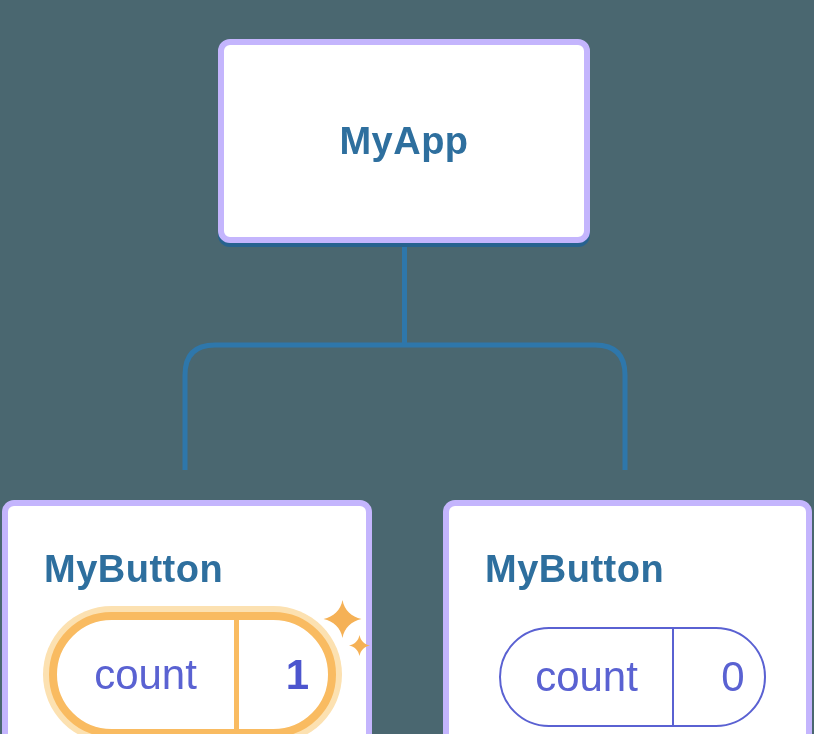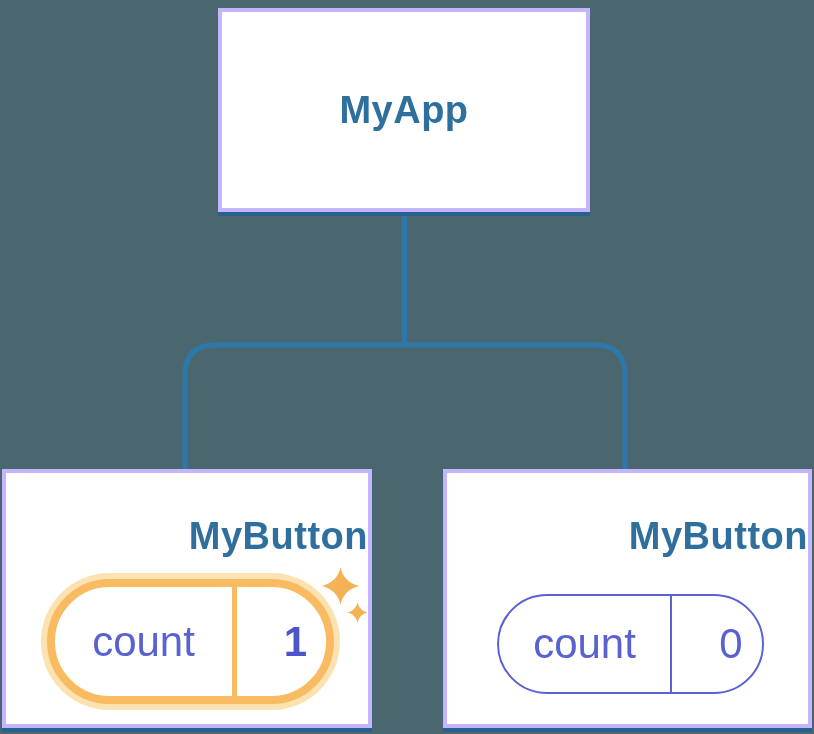--- a/index.html
+++ b/index.html
@@ -14,42 +14,44 @@
   .connector-svg {
     position: absolute;
     left: 0; top: 0;
     width: 814px; height: 734px;
     pointer-events: none;
   }
 
   .node-card {
     position: absolute;
     background: #ffffff;
-    border: 4px solid #c4b5fd;
-    border-radius: 0;
+    border: 6px solid #c4b5fd;
+    border-radius: 12px;
     box-shadow: 0 4px 0 #27628f;
+    margin-top: 31px;
   }
   .node-card.root {
     left: 218px; top: 8px;
     width: 372px; height: 204px;
     display: flex; align-items: center; justify-content: center;
   }
   .node-card.child-left  { left: 2px;   top: 469px; width: 370px; height: 259px; }
   .node-card.child-right { left: 443px; top: 469px; width: 369px; height: 259px; }
 
   .node-label {
     color: #2e6f9e;
     font-size: 38px;
     font-weight: 700;
     letter-spacing: 0.5px;
   }
   .child-title {
     margin-top: 44px;
-    text-align: right;
+    text-align: left;
     line-height: 1;
+    padding-left: 36px;
   }
 
   
   .state-pill {
     position: absolute;
     background: #ffffff;
     display: flex;
     align-items: stretch;
     overflow: hidden;
     gap: 28px;

